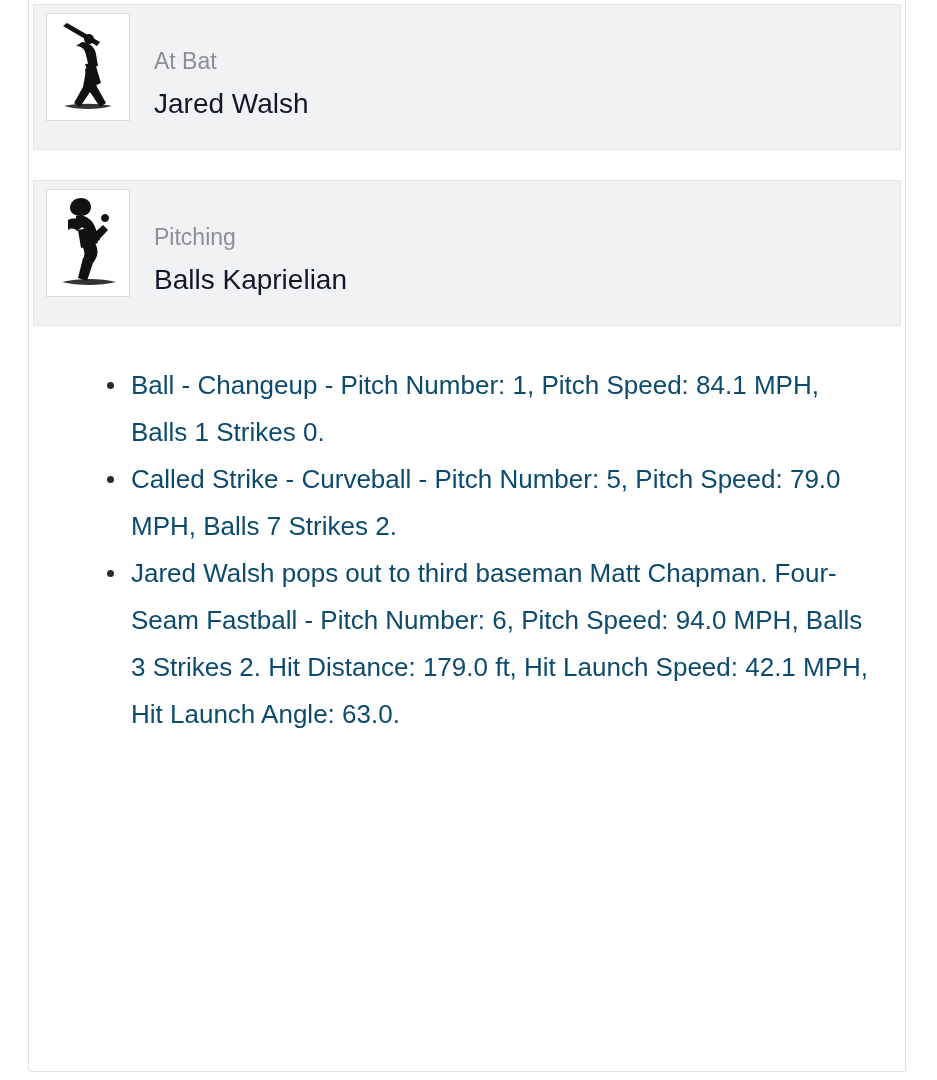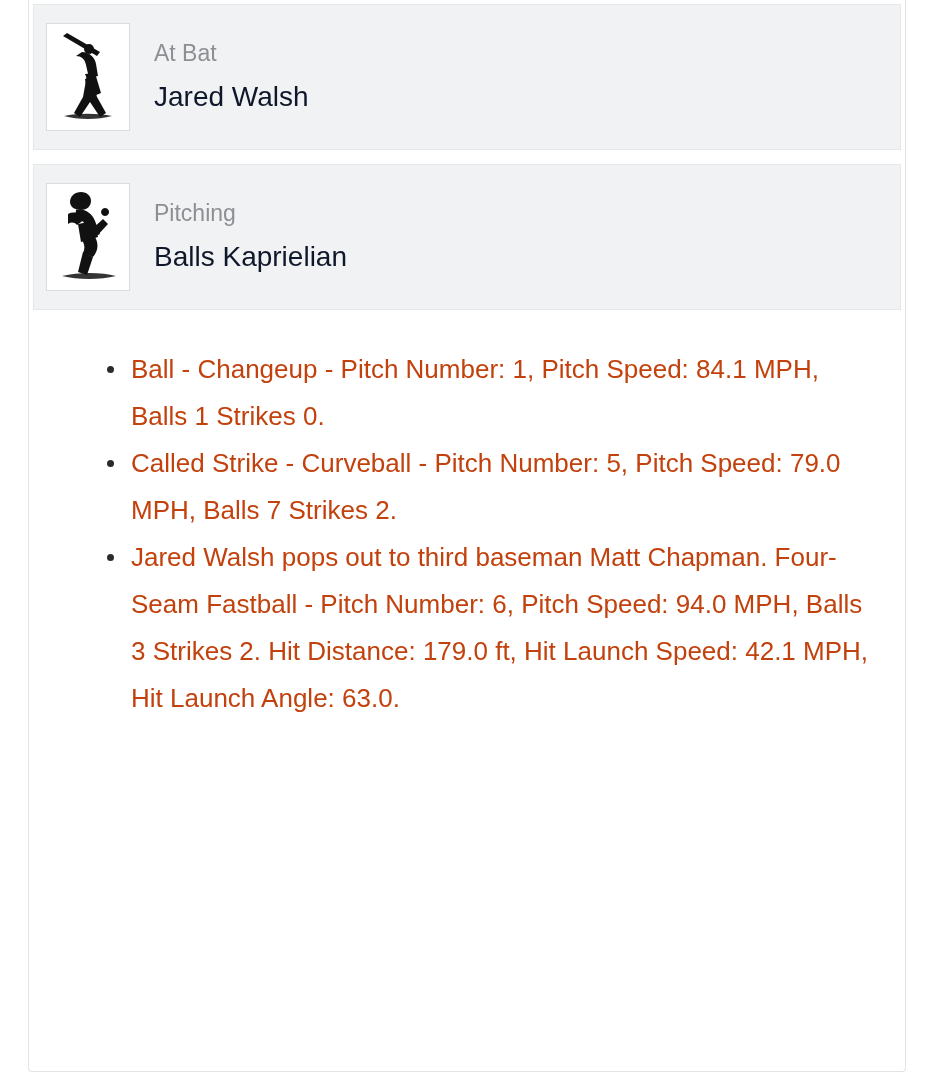--- a/index.html
+++ b/index.html
@@ -31,30 +31,30 @@
     min-height: 1072px;
     box-sizing: border-box;
     border: 1px solid #e3e3e3;
     border-top: none;
     border-radius: 0 0 4px 4px;
     background: #ffffff;
   }
 
   .player-row {
     display: flex;
-    align-items: center;
+    align-items: flex-end;
     background: #f1f2f3;
     border: 1px solid #e6e7e8;
     box-sizing: border-box;
     margin: 4px 4px 0 4px;
-    padding: 2px 12px;
+    padding: 28px 12px;
     height: 146px;
   }
   .player-row.second {
-    margin-top: 14px;
+    margin-top: 30px;
     height: 146px;
   }
 
   .thumb {
     width: 84px;
     height: 108px;
     background: #ffffff;
     border: 1px solid #dcdcdc;
     box-sizing: border-box;
     display: flex;
@@ -87,21 +87,21 @@
   }
   ul.play-list {
     margin: 0;
     padding: 0 0 0 48px;
     list-style: none;
   }
   ul.play-list li {
     position: relative;
     font-size: 26px;
     line-height: 47px;
-    color: #c2410c;
+    color: #0c4a6e;
     margin-bottom: 0px;
     padding-left: 24px;
   }
   ul.play-list li::before {
     content: "";
     position: absolute;
     left: 0px;
     top: 20px;
     width: 7px;
     height: 7px;

